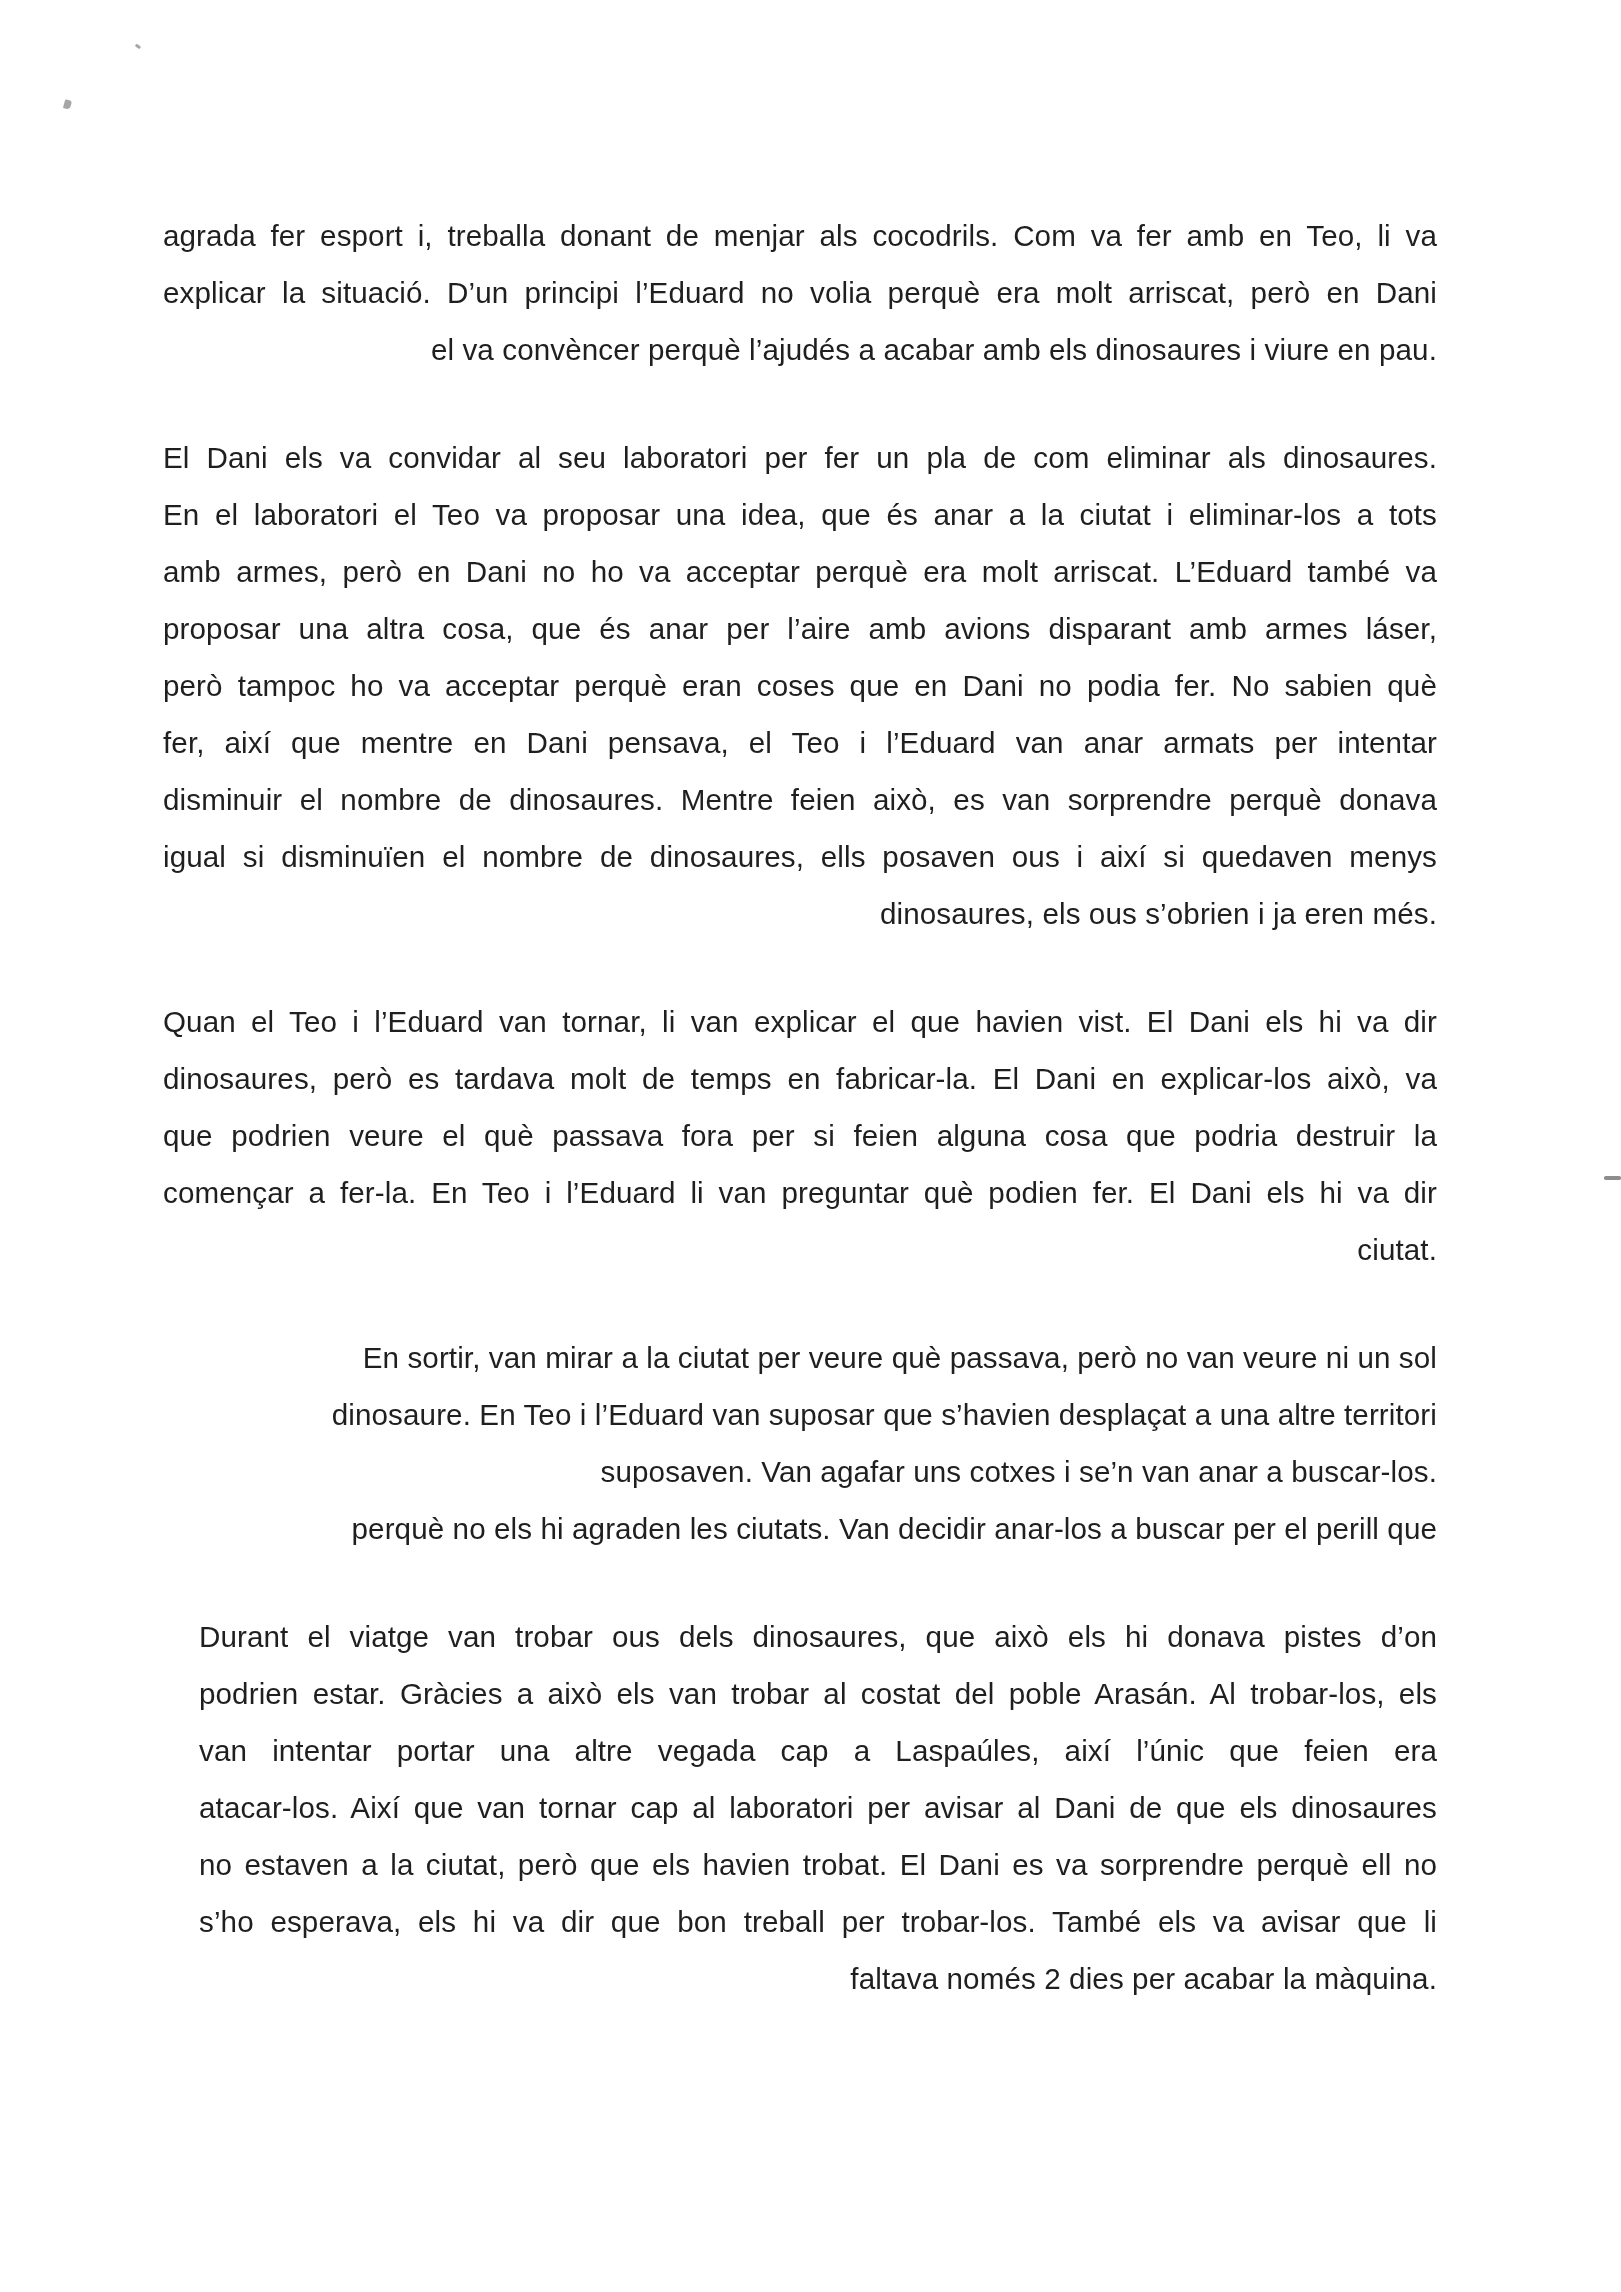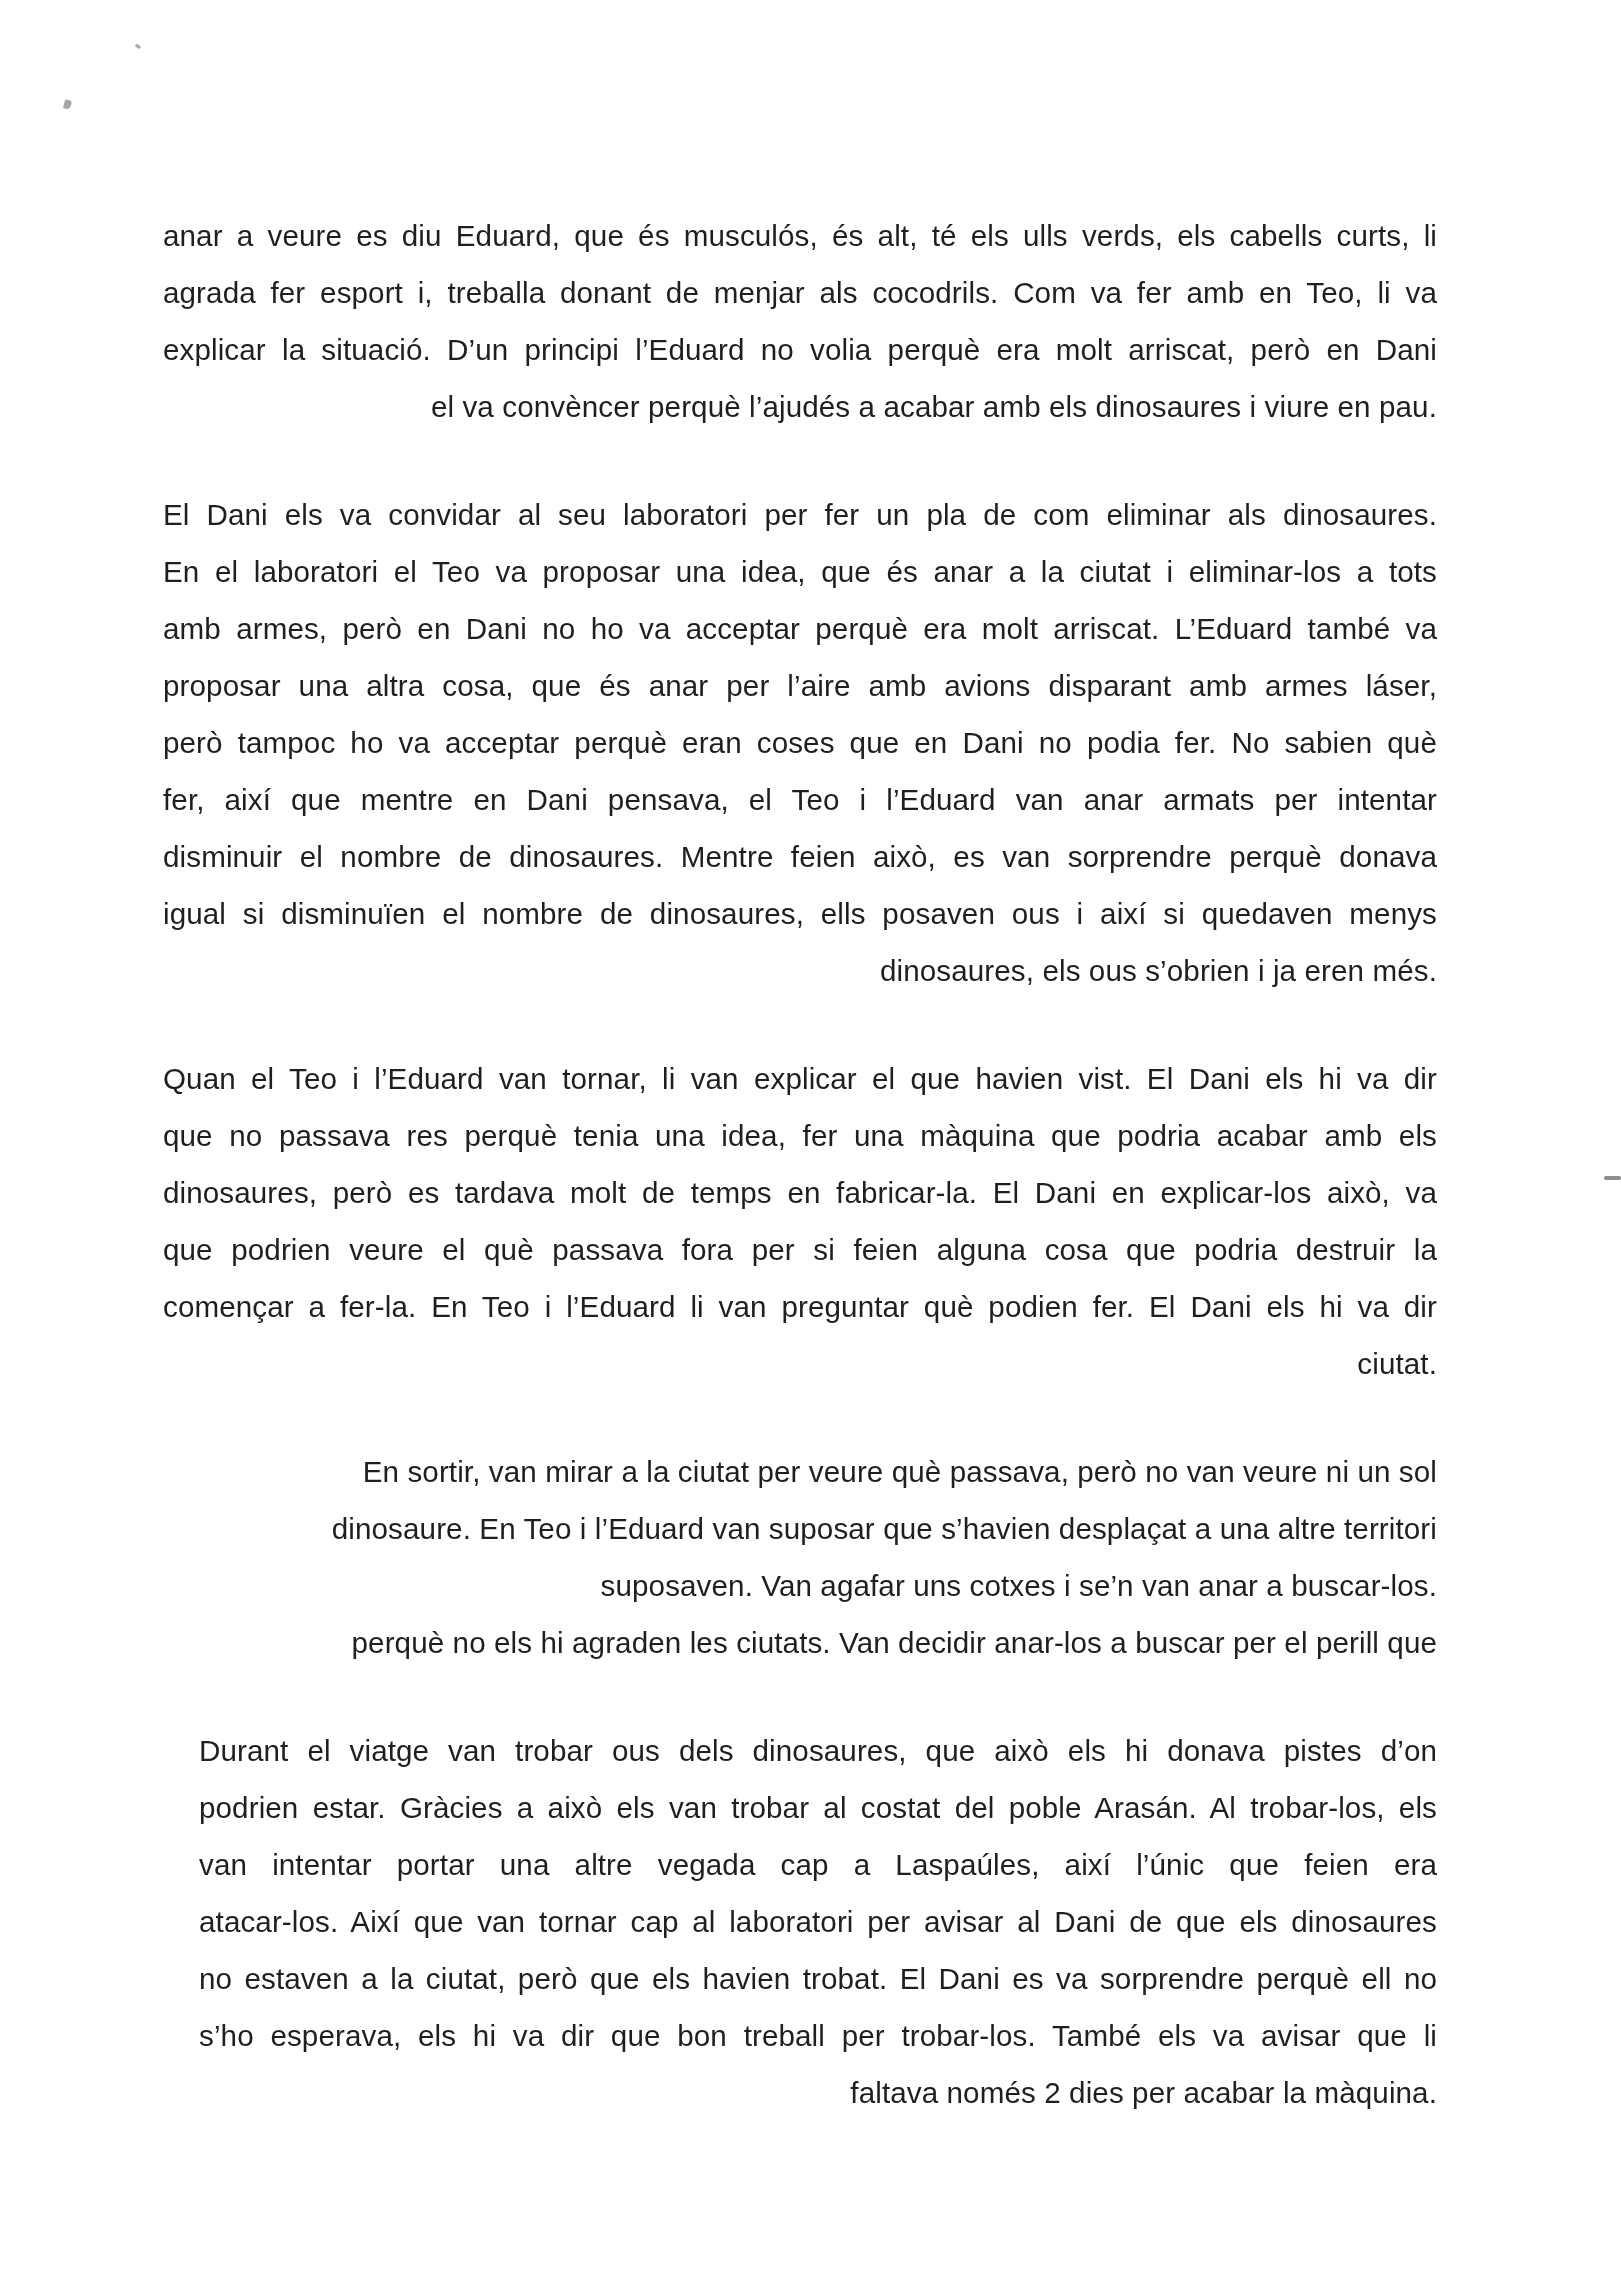--- a/index.html
+++ b/index.html
@@ -56,39 +56,37 @@
 </style>
 </head>
 <body>
 
 <div class="page">
   <span class="speck speck1"></span>
   <span class="speck speck2"></span>
   <span class="margin-dash"></span>
   <div class="textblock" id="doc">
       <div class="para">
-        <div class="line j">anar a veure es diu Eduard, que és musculós, és alt, té els ulls verds, els cabells curts, li</div>
         <div class="line j">agrada fer esport i, treballa donant de menjar als cocodrils. Com va fer amb en Teo, li va</div>
         <div class="line j">explicar la situació. D’un principi l’Eduard no volia perquè era molt arriscat, però en Dani</div>
         <div class="line">el va convèncer perquè l’ajudés a acabar amb els dinosaures i viure en pau.</div>
       </div>
       <div class="para">
         <div class="line j">El Dani els va convidar al seu laboratori per fer un pla de com eliminar als dinosaures.</div>
         <div class="line j">En el laboratori el Teo va proposar una idea, que és anar a la ciutat i eliminar-los a tots</div>
         <div class="line j">amb armes, però en Dani no ho va acceptar perquè era molt arriscat. L’Eduard també va</div>
         <div class="line j">proposar una altra cosa, que és anar per l’aire amb avions disparant amb armes láser,</div>
         <div class="line j">però tampoc ho va acceptar perquè eran coses que en Dani no podia fer. No sabien què</div>
         <div class="line j">fer, així que mentre en Dani pensava, el Teo i l’Eduard van anar armats per intentar</div>
         <div class="line j">disminuir el nombre de dinosaures. Mentre feien això, es van sorprendre perquè donava</div>
         <div class="line j">igual si disminuïen el nombre de dinosaures, ells posaven ous i així si quedaven menys</div>
         <div class="line">dinosaures, els ous s’obrien i ja eren més.</div>
       </div>
       <div class="para">
         <div class="line j">Quan el Teo i l’Eduard van tornar, li van explicar el que havien vist. El Dani els hi va dir</div>
-        <div class="line j">que no passava res perquè tenia una idea, fer una màquina que podria acabar amb els</div>
         <div class="line j">dinosaures, però es tardava molt de temps en fabricar-la. El Dani en explicar-los això, va</div>
         <div class="line j">que podrien veure el què passava fora per si feien alguna cosa que podria destruir la</div>
         <div class="line j">començar a fer-la. En Teo i l’Eduard li van preguntar què podien fer. El Dani els hi va dir</div>
         <div class="line">ciutat.</div>
       </div>
       <div class="para">
         <div class="line">En sortir, van mirar a la ciutat per veure què passava, però no van veure ni un sol</div>
         <div class="line">dinosaure. En Teo i l’Eduard van suposar que s’havien desplaçat a una altre territori</div>
         <div class="line">suposaven. Van agafar uns cotxes i se’n van anar a buscar-los.</div>
         <div class="line">perquè no els hi agraden les ciutats. Van decidir anar-los a buscar per el perill que</div>

